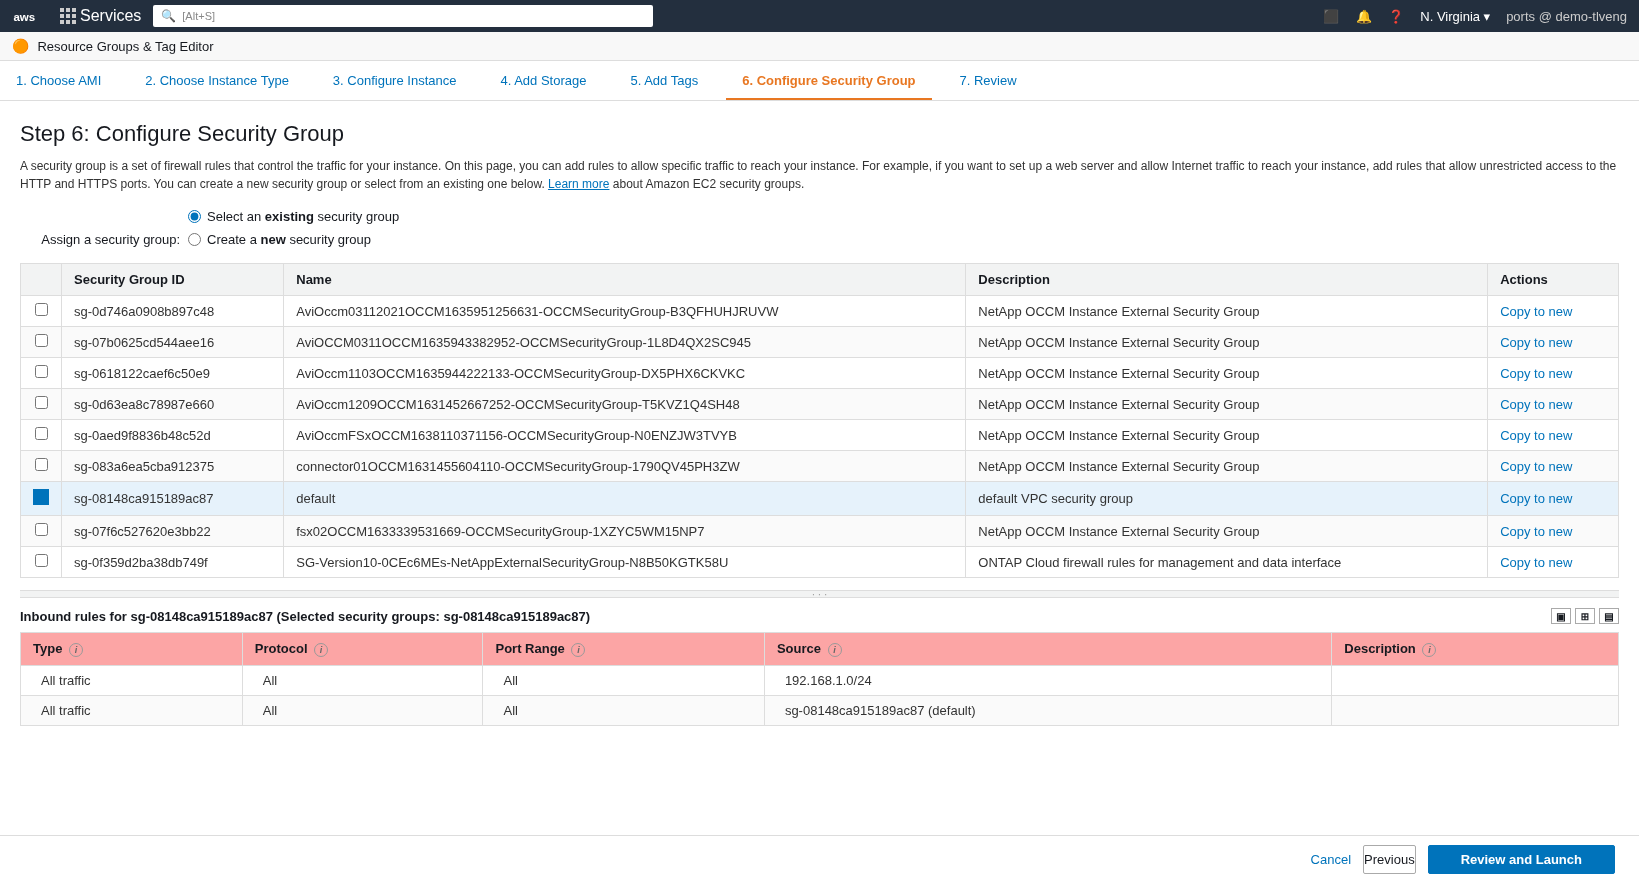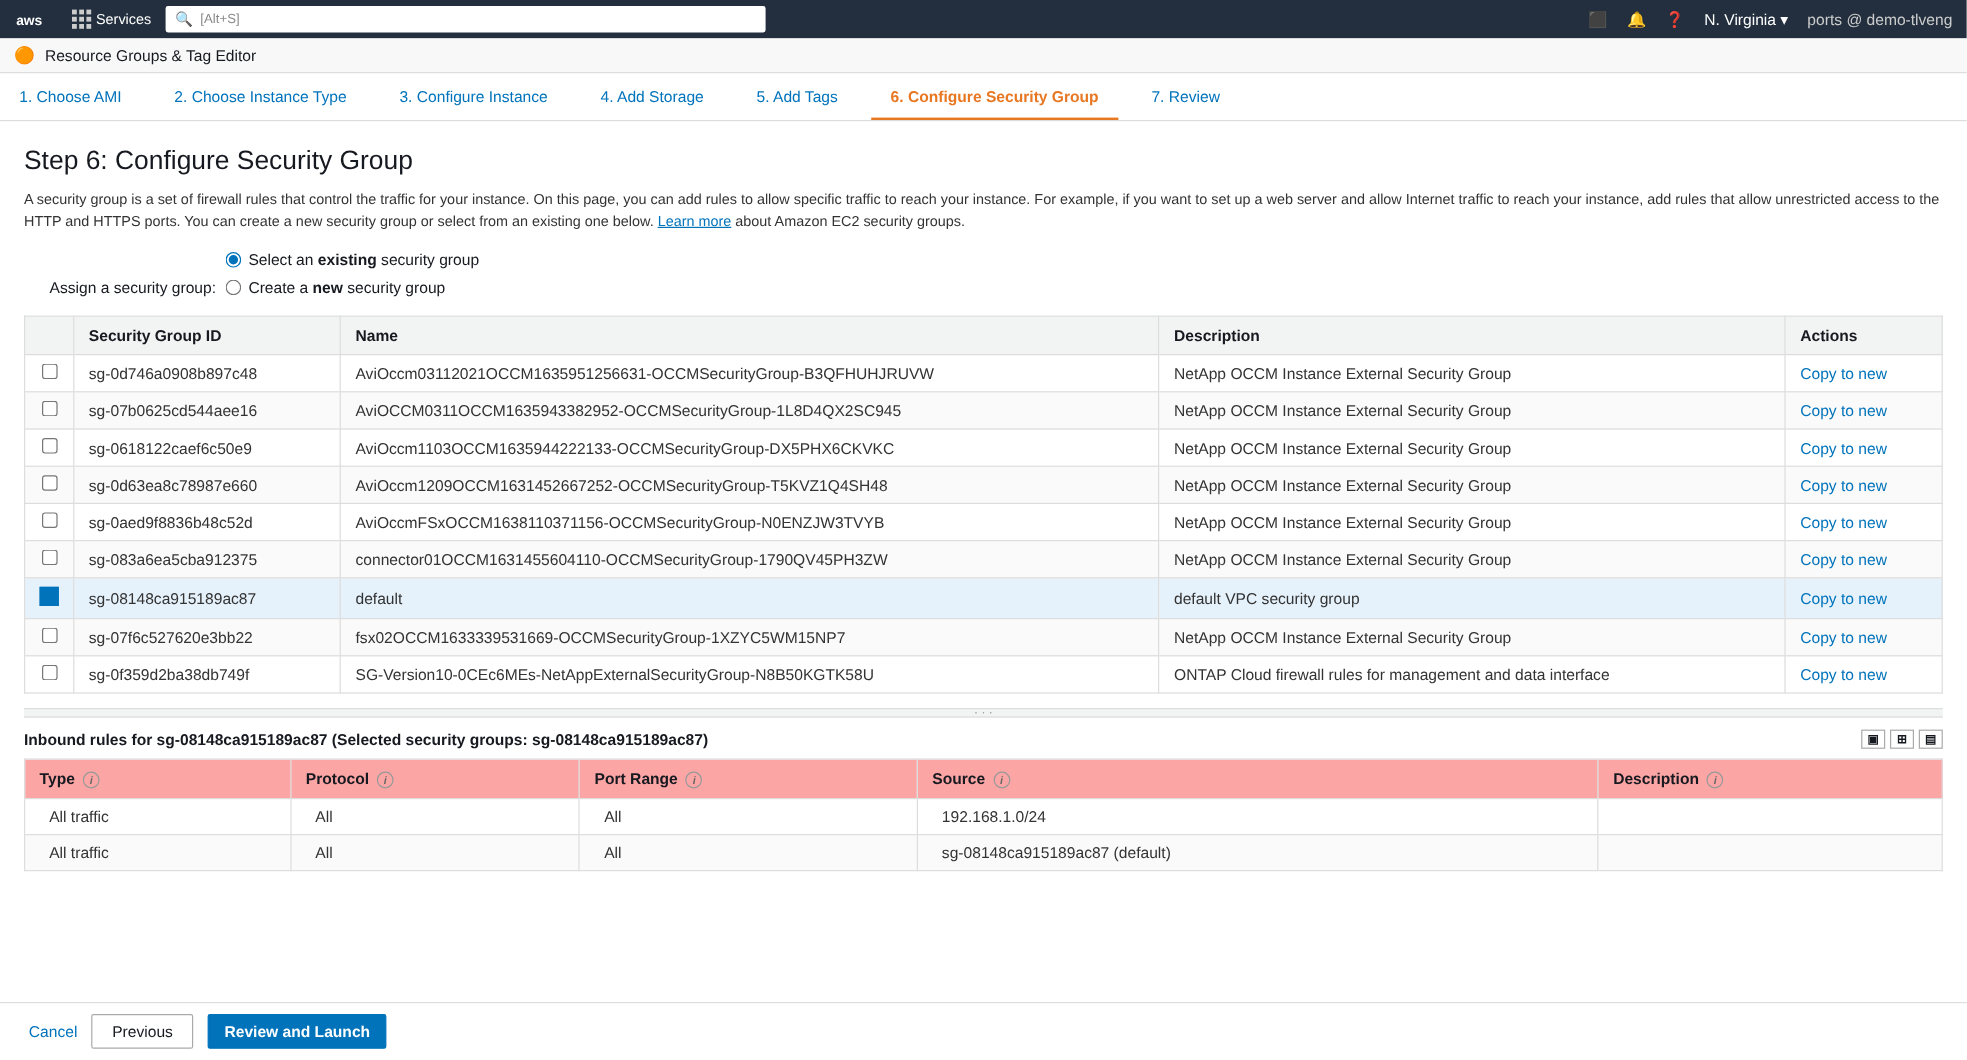--- a/index.html
+++ b/index.html
@@ -10,21 +10,21 @@
       background: #232f3e;
       color: #fff;
       height: 32px;
       display: flex;
       align-items: center;
       padding: 0 12px;
       gap: 12px;
       font-size: 13px;
     }
     .aws-logo { width: 36px; height: 22px; }
-    .aws-nav-services { display: flex; align-items: center; gap: 4px; cursor: pointer; color: #fff; font-size: 12px; }
+    .aws-nav-services { display: flex; align-items: center; gap: 4px; cursor: pointer; color: #fff; font-size: 16px; }
     .aws-search {
       flex: 1;
       max-width: 500px;
       background: #fff;
       border: none;
       border-radius: 2px;
       height: 22px;
       padding: 0 8px;
       font-size: 12px;
       color: #333;
@@ -182,39 +182,39 @@
 
     
     .bottom-bar {
       position: fixed;
       bottom: 0; left: 0; right: 0;
       height: 48px;
       background: #fff;
       border-top: 1px solid #ddd;
       display: flex;
       align-items: center;
-      justify-content: flex-start;
+      justify-content: flex-end;
       padding: 0 24px;
       gap: 12px;
     }
     .btn-cancel { background: none; border: none; color: #0073bb; cursor: pointer; font-size: 13px; }
     .btn-previous {
       background: #fff;
       border: 1px solid #aaa;
       border-radius: 2px;
-      padding: 6px 16px;
+      padding: 6px 0;
       font-size: 13px;
       cursor: pointer;
       color: #16191f;
     }
     .btn-review {
       background: #0073bb;
       border: 1px solid #0073bb;
       border-radius: 2px;
-      padding: 6px 13px;
+      padding: 6px 32px;
       font-size: 13px;
       cursor: pointer;
       color: #fff;
       font-weight: 600;
     }
 
     .checkbox-blue {
       width: 16px; height: 16px;
       background: #0073bb;
       border: 1px solid #0073bb;

